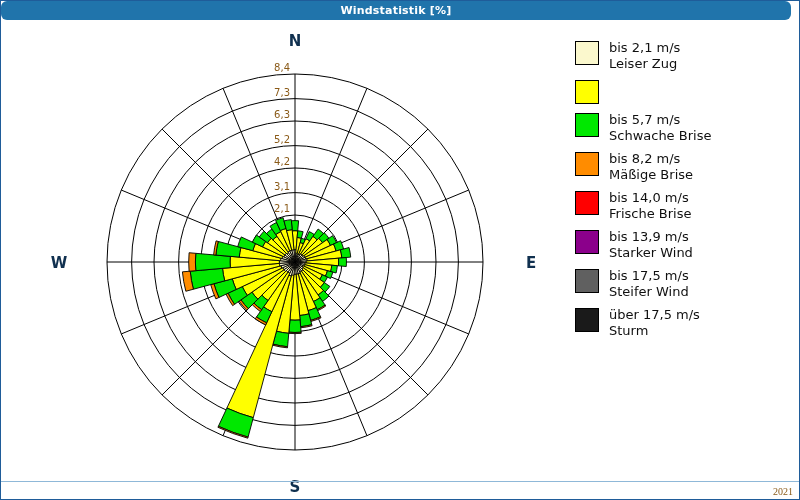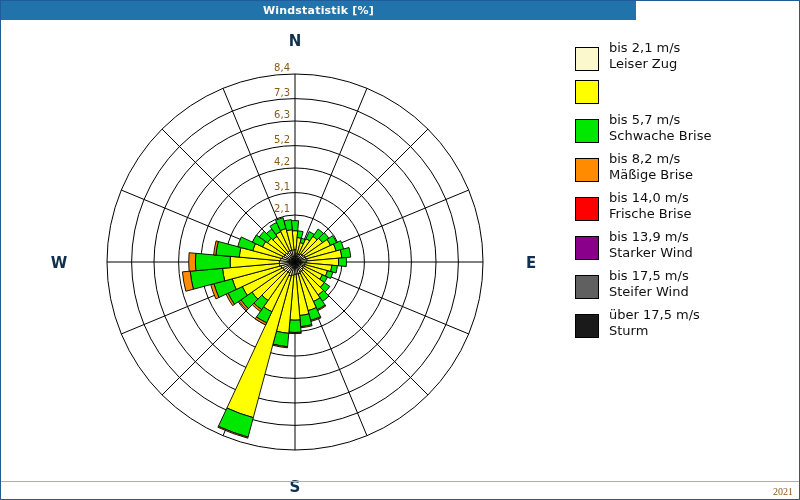--- a/index.html
+++ b/index.html
@@ -12,29 +12,30 @@
   #app {
     position: relative;
     width: 800px; height: 500px;
     box-sizing: border-box;
     border: 1px solid #1f5c99;
     background: #ffffff;
   }
   
   #titlebar {
     position: absolute; left: 0; top: 0;
-    width: 635px; height: 19px;
+    width: 790px; height: 19px;
     background: #2074ab;
     color: #ffffff;
     font-size: 11px;
     font-weight: bold;
     display: flex;
     align-items: center;
     justify-content: center;
     letter-spacing: .2px;
+    border-radius: 6px;
   }
   
   #plot {
     position: absolute;
     left: 0; top: 19px;
     width: 560px; height: 480px;
   }
   #plot svg { display: block; }
 
   .dir-label {
@@ -50,21 +51,21 @@
   }
 
   
   #legend {
     position: absolute;
     left: 574px; top: 38px;
     width: 215px;
   }
   .legend-row {
     display: flex;
-    align-items: flex-end;
+    align-items: flex-start;
     margin-bottom: 7px;
   }
   .legend-swatch {
     width: 24px; height: 24px;
     border: 1px solid #000000;
     box-sizing: border-box;
     margin-right: 10px;
     margin-top: 2px;
     flex: 0 0 auto;
   }

